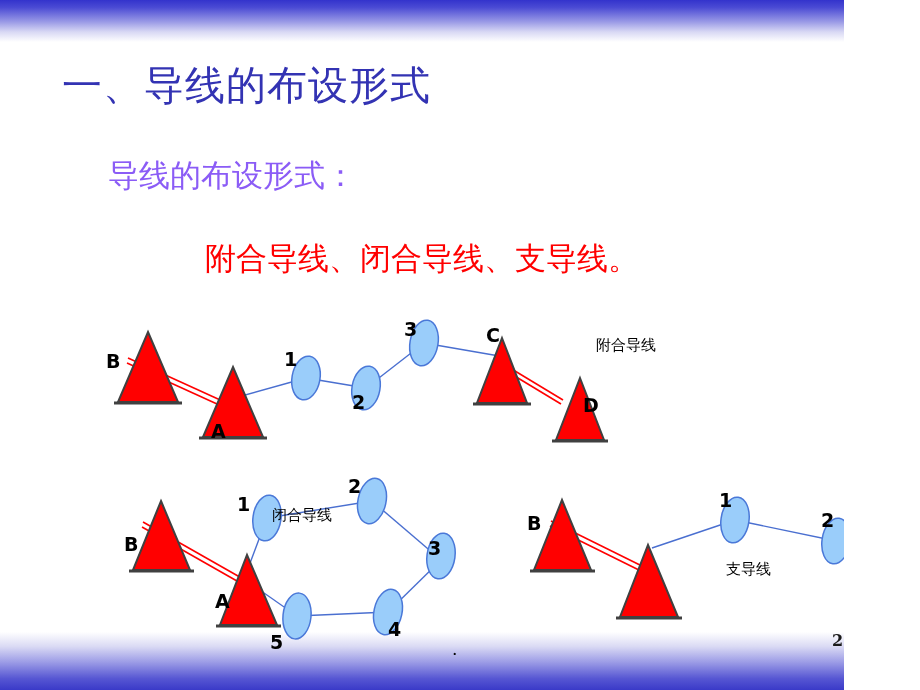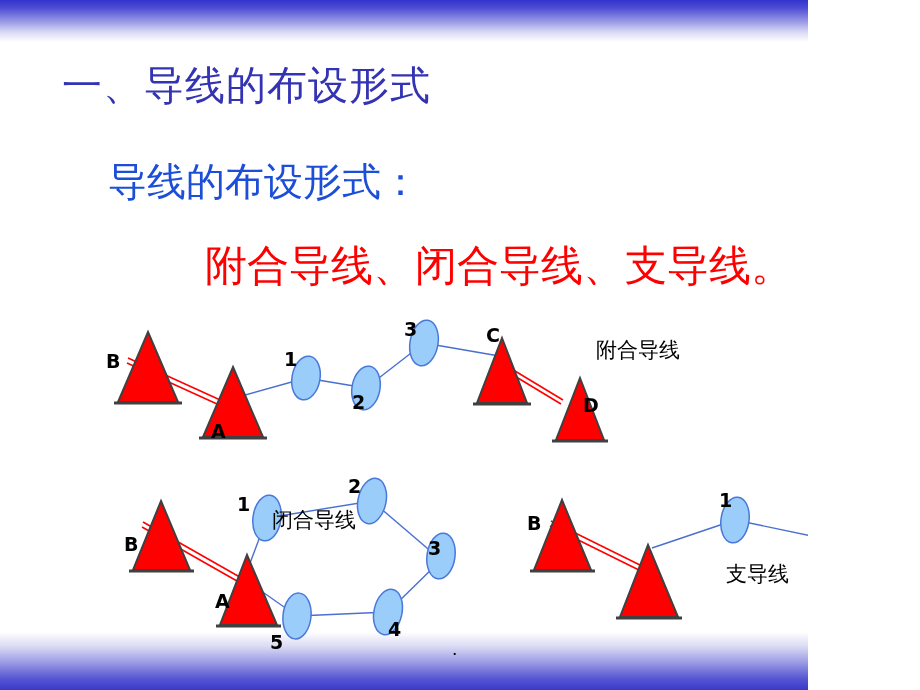--- a/index.html
+++ b/index.html
@@ -7,20 +7,21 @@
     padding: 0;
     background: #ffffff;
   }
   #slide {
     position: relative;
     width: 808px;
     height: 690px;
     background: #ffffff;
     overflow: hidden;
     font-family: "DejaVu Sans", "Liberation Sans", sans-serif;
+    padding-left: 36px;
   }
   
   .band-top {
     position: absolute;
     left: 0; top: 0;
     width: 920px; height: 42px;
     background: linear-gradient(to bottom, #3333cc 0%, #4b4bd4 18%, #9a9ae6 52%, #d8d8f4 76%, #ffffff 100%);
   }
   .band-bottom {
     position: absolute;
@@ -36,36 +37,36 @@
     font-size: 40px;
     line-height: 1.15;
     color: #3333b3;
     white-space: nowrap;
     letter-spacing: 1px;
   }
   .body-line-1 {
     position: absolute;
     left: 108px; top: 155px;
     font-family: "DejaVu Serif", "Liberation Serif", serif;
-    font-size: 39px;
-    color: #1d4ed8;
+    font-size: 31px;
+    color: #8b5cf6;
     white-space: nowrap;
   }
   .body-line-2 {
     position: absolute;
     left: 205px; top: 238px;
     font-family: "DejaVu Serif", "Liberation Serif", serif;
-    font-size: 42px;
+    font-size: 31px;
     color: #ff0000;
     white-space: nowrap;
   }
   .diagram-caption {
     position: absolute;
     font-family: "DejaVu Serif", "Liberation Serif", serif;
-    font-size: 21px;
+    font-size: 15px;
     color: #000000;
     white-space: nowrap;
   }
   .cap-1 { left: 596px; top: 336px; }
   .cap-2 { left: 272px; top: 506px; }
   .cap-3 { left: 726px; top: 560px; }
   
   .pt-label {
     position: absolute;
     font-family: "DejaVu Sans", "Liberation Sans", sans-serif;

